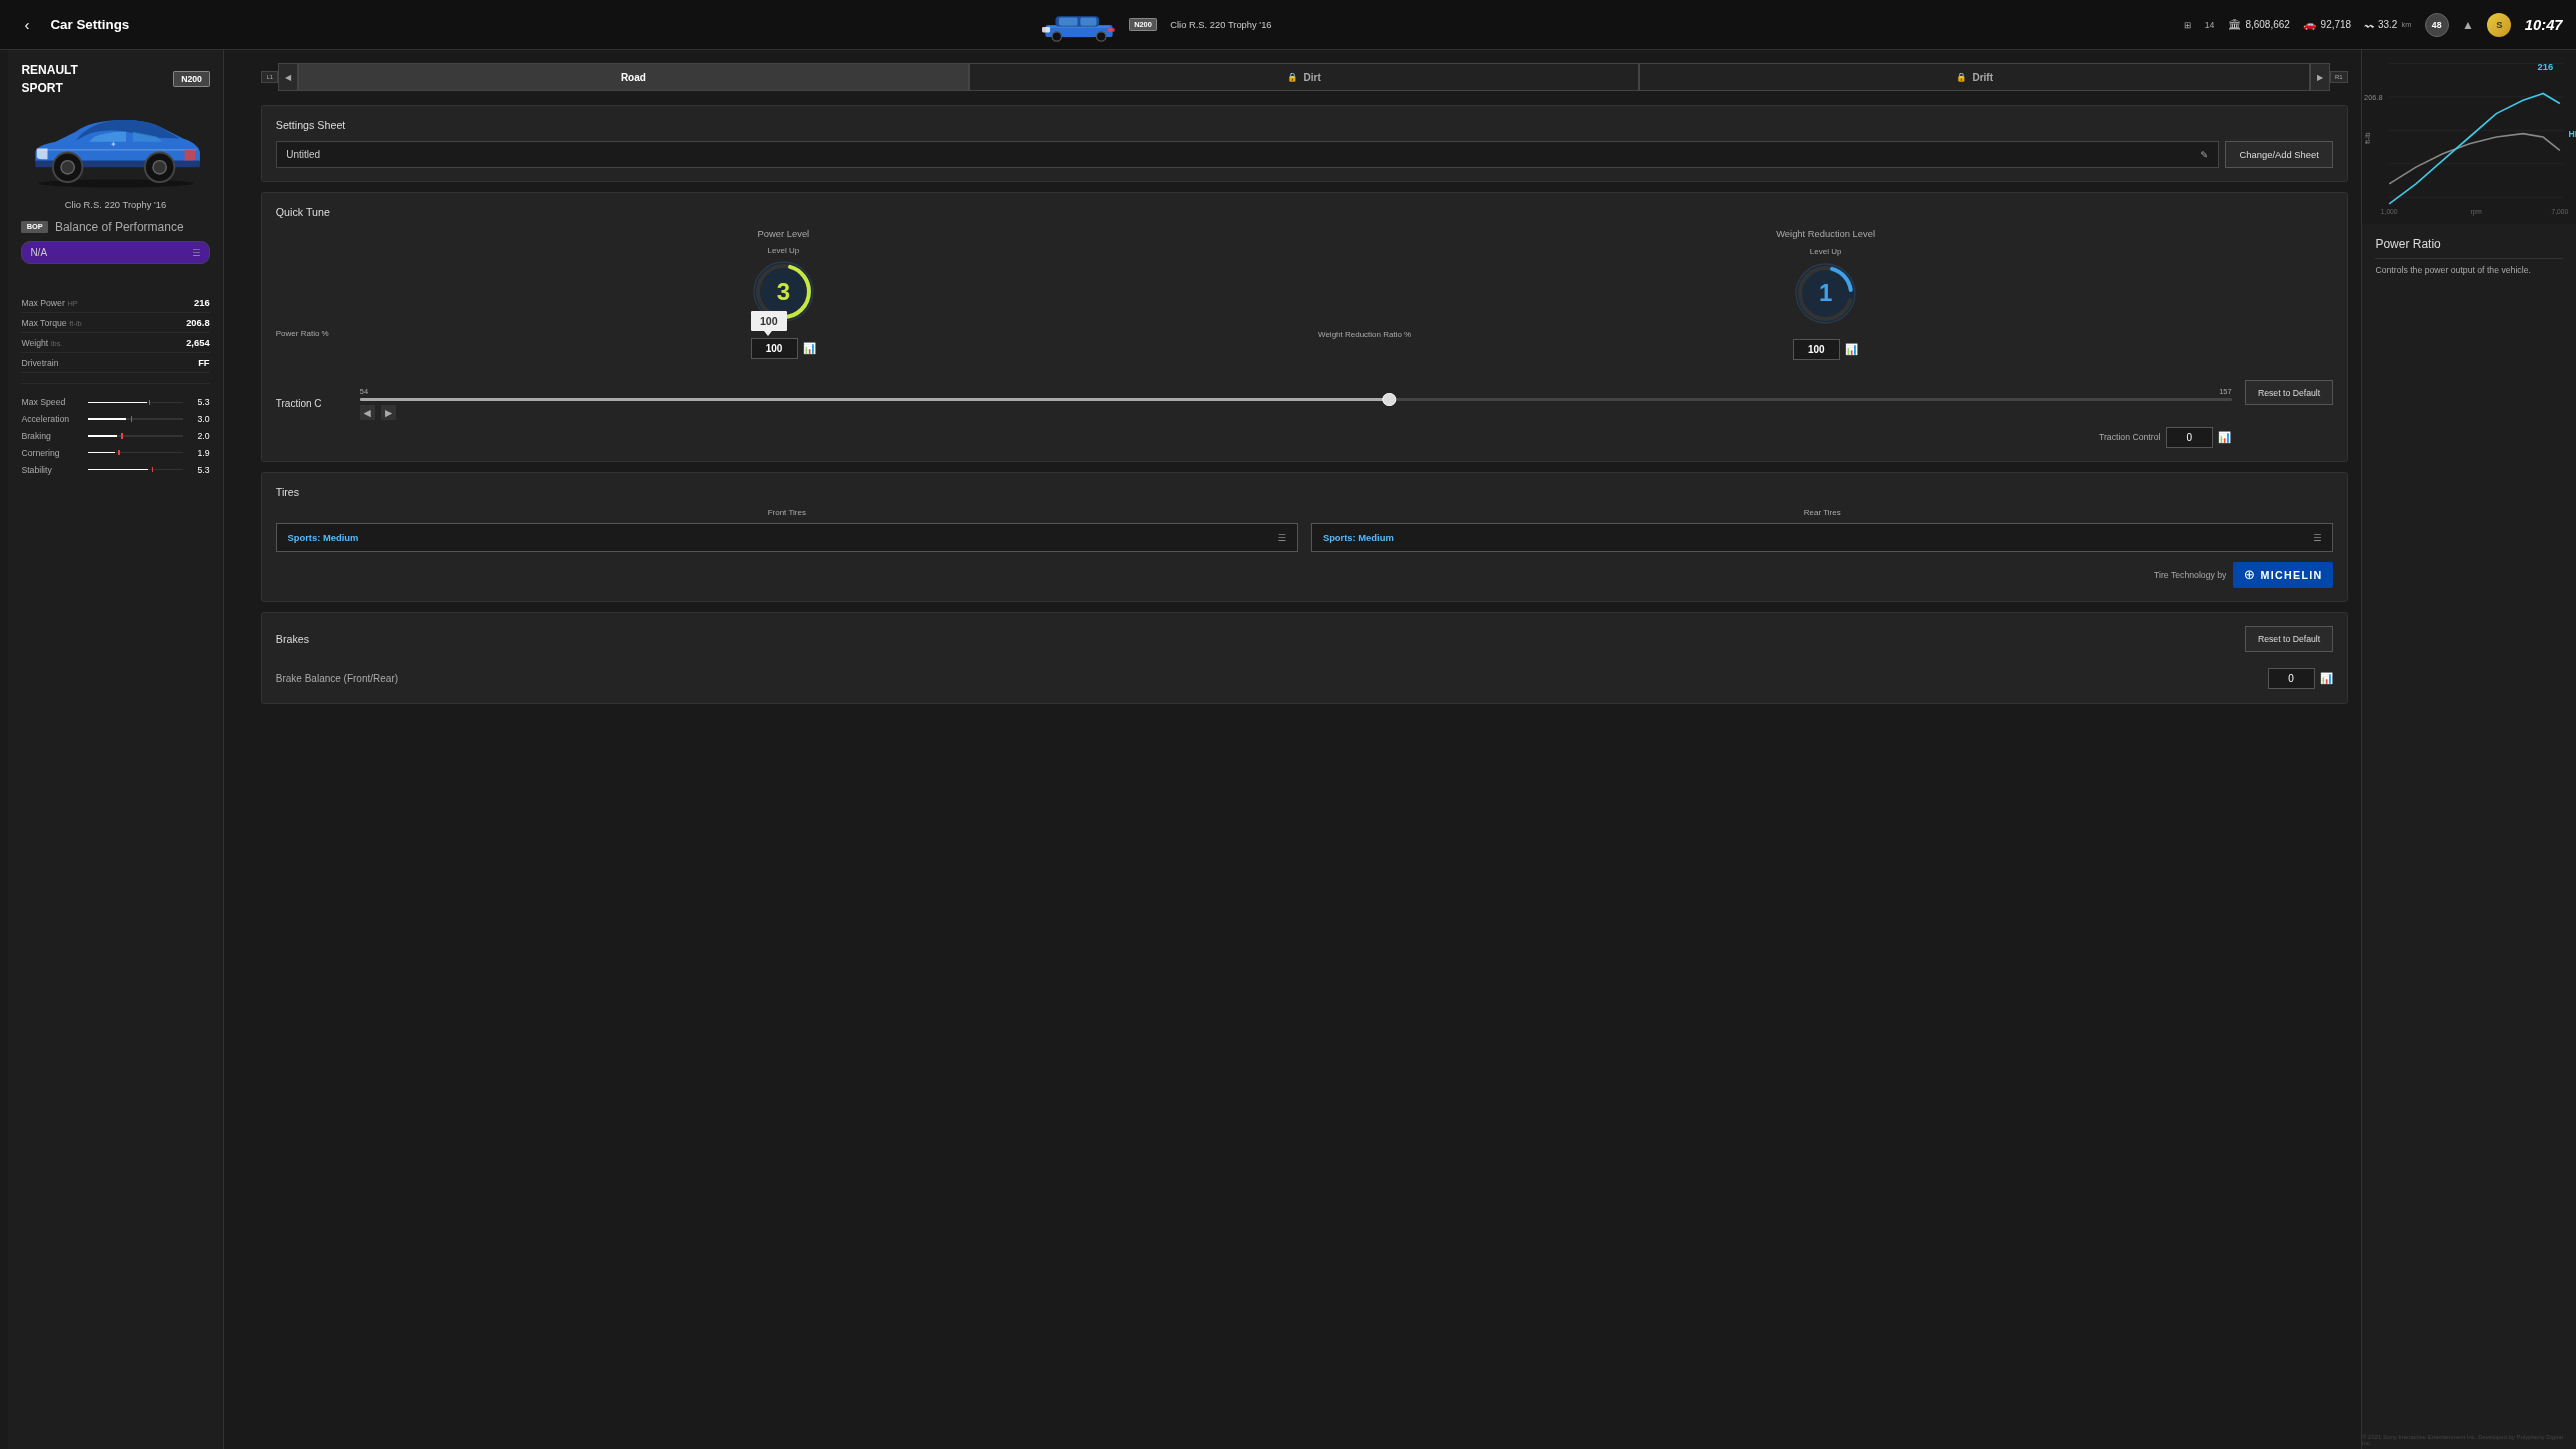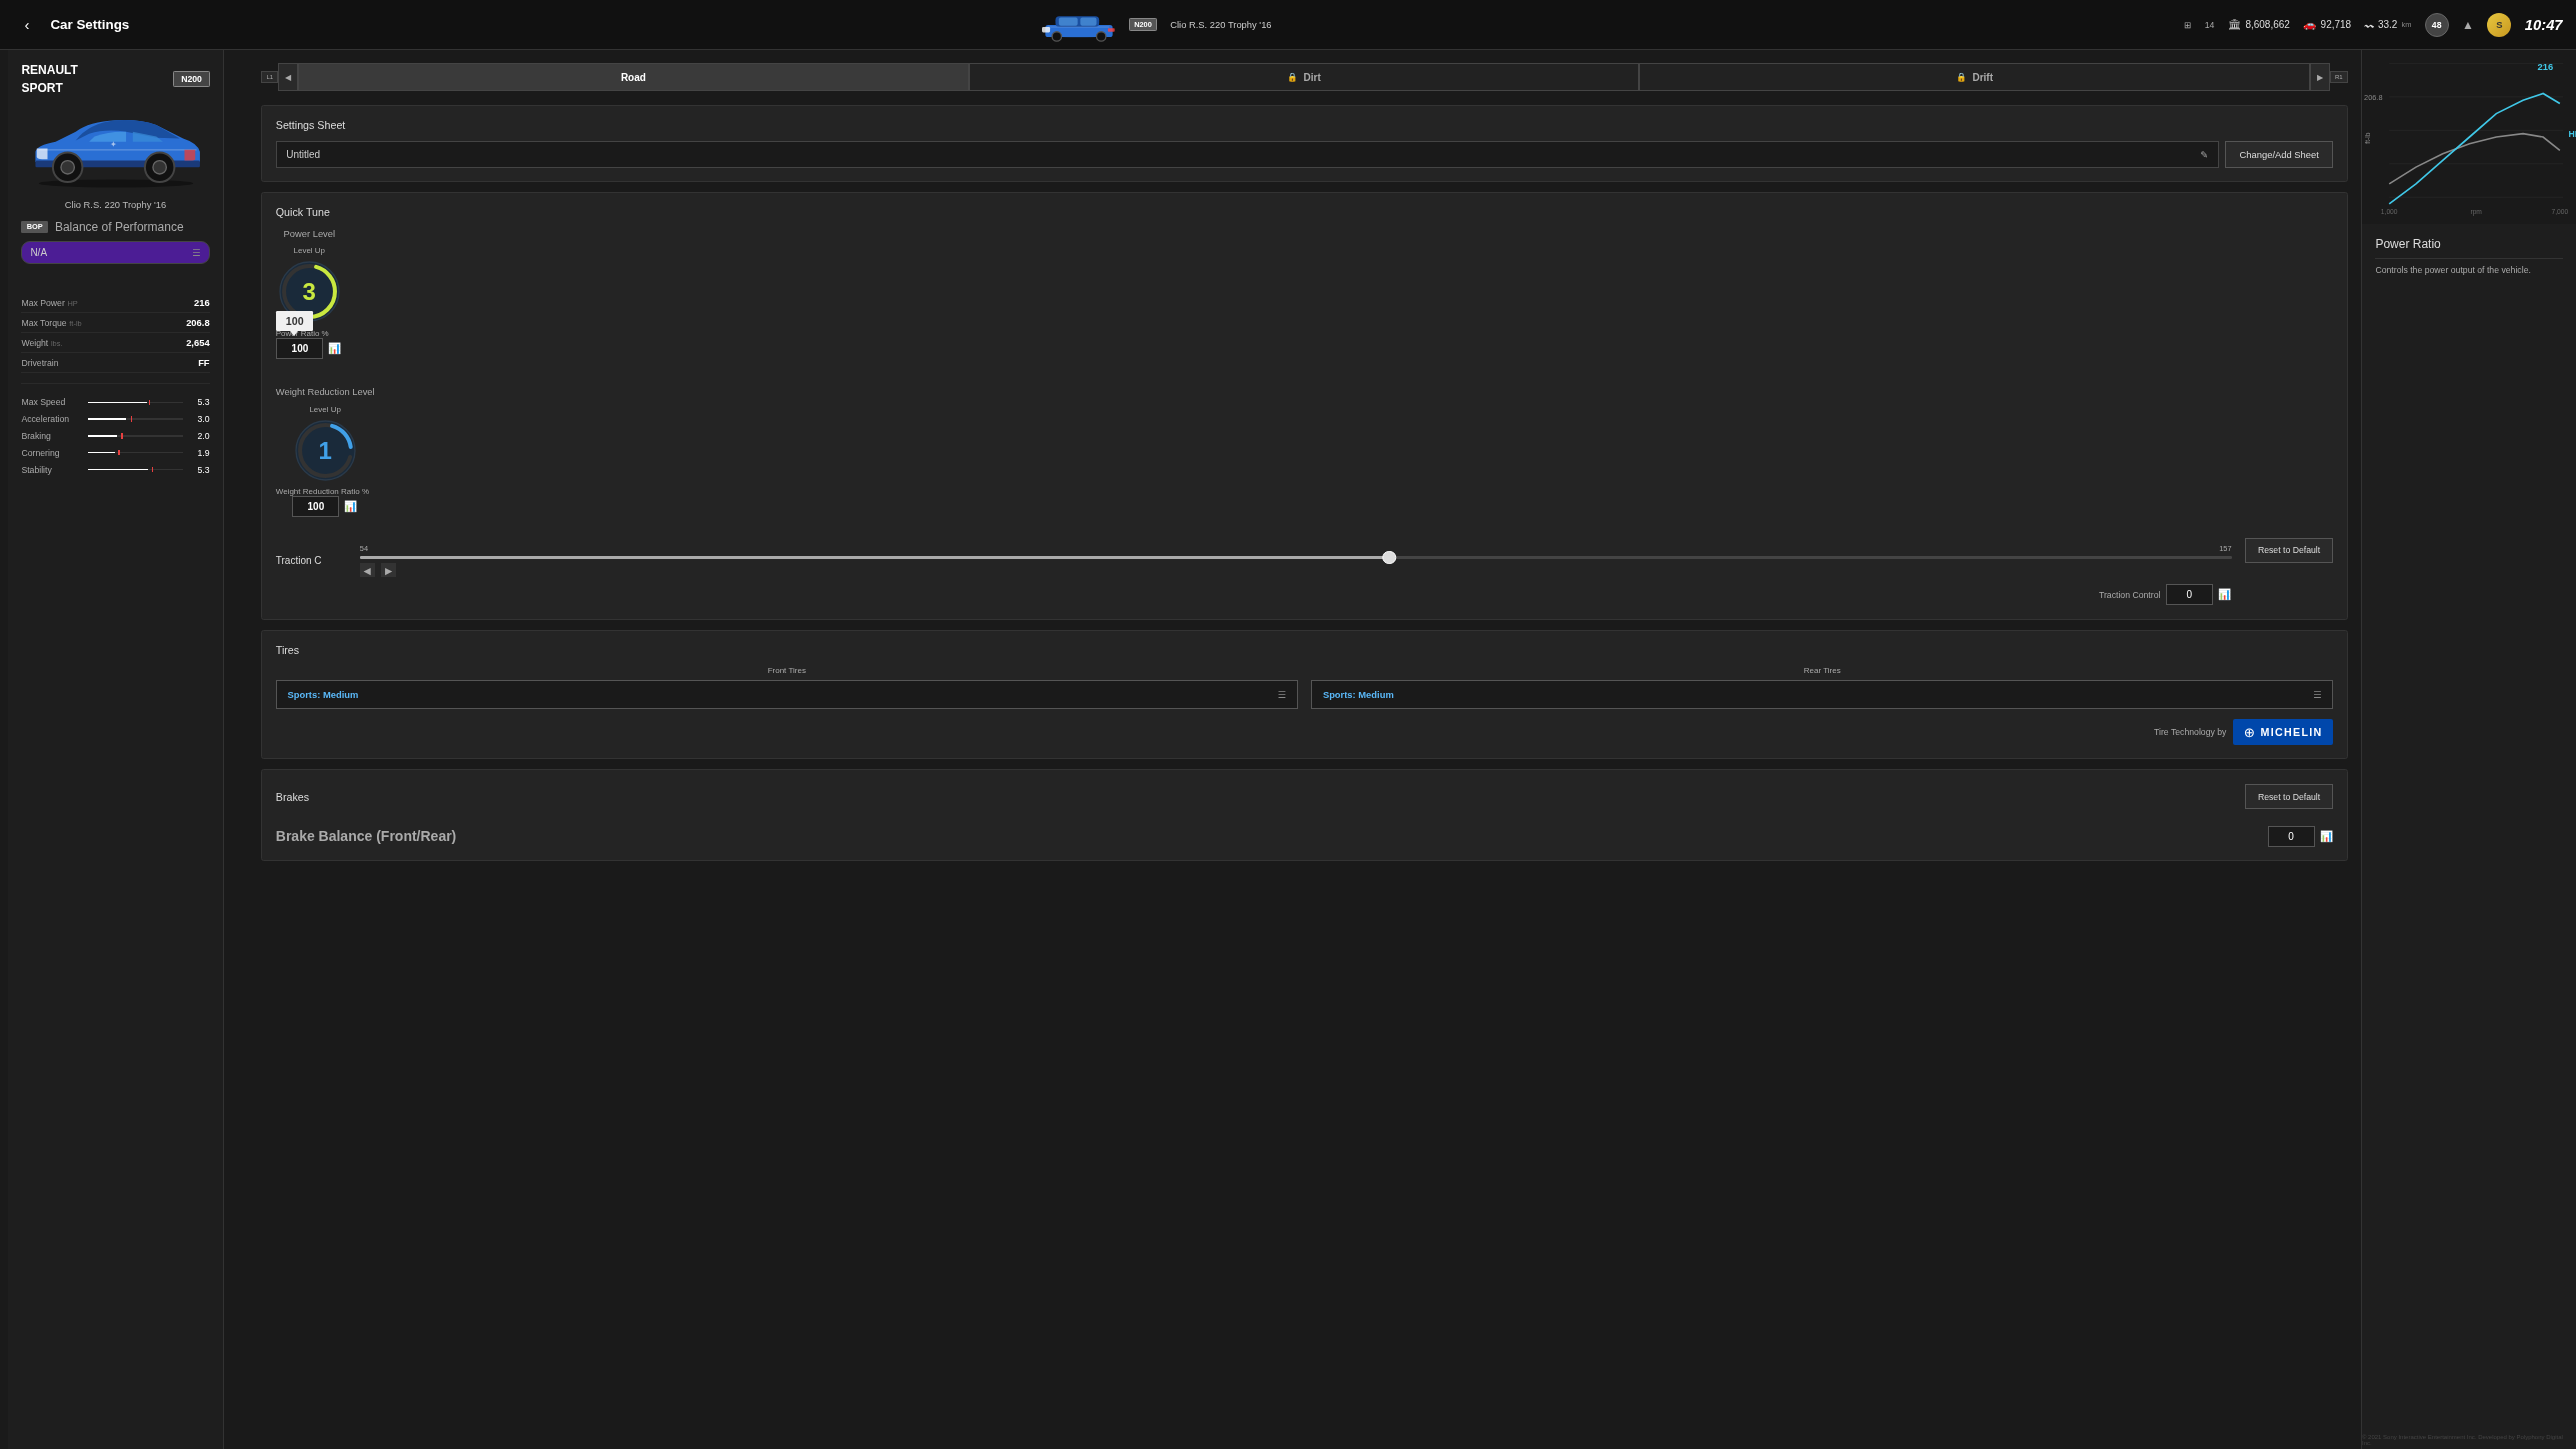--- a/index.html
+++ b/index.html
@@ -190,21 +190,21 @@
     }
     .sheet-edit-icon { color: #aaa; font-size: 9.4px; cursor: pointer; }
     .change-sheet-btn {
       background: #2a2a2a; border: 0.7px solid #555;
       color: #ddd; font-size: 9.4px; padding: 6.7px 13.4px; cursor: pointer;
       white-space: nowrap;
     }
 
     
     .quick-tune-grid {
-      display: flex; gap: 27px; align-items: flex-start; margin-bottom: 13.4px; flex-direction: column;
+      display: flex; gap: 27px; align-items: flex-start; margin-bottom: 13.4px;
     }
     .tune-column { flex: 1; display: flex; flex-direction: column; align-items: center; }
     .tune-label { color: #aaa; font-size: 9.4px; margin-bottom: 6.7px; }
 
     .level-up-label {
       font-size: 8px; color: #aaa; text-align: center; margin-bottom: 3.4px;
     }
     .dial-container {
       position: relative; width: 67px; height: 67px;
       display: flex; align-items: center; justify-content: center;
@@ -646,21 +646,21 @@
       </div>
     </div>
   </div>
 
   <div class="section">
     <div class="brakes-header">
       <span class="section-title" style="margin-bottom:0;">Brakes</span>
       <button class="reset-btn">Reset to Default</button>
     </div>
     <div style="display:flex;align-items:center;justify-content:space-between;padding-top:6.7px;">
-      <span style="color:#aaa;font-size:14px;font-weight:bold;">Brake Balance (Front/Rear)</span>
+      <span style="color:#aaa;font-size:10px;">Brake Balance (Front/Rear)</span>
       <div style="display:flex;align-items:center;gap:5.4px;">
         <div class="tc-value-box">0</div>
         <span style="color:#888;font-size:10.7px;cursor:pointer;">📊</span>
       </div>
     </div>
   </div>
 
 </div>
 
 <div class="right-panel">

